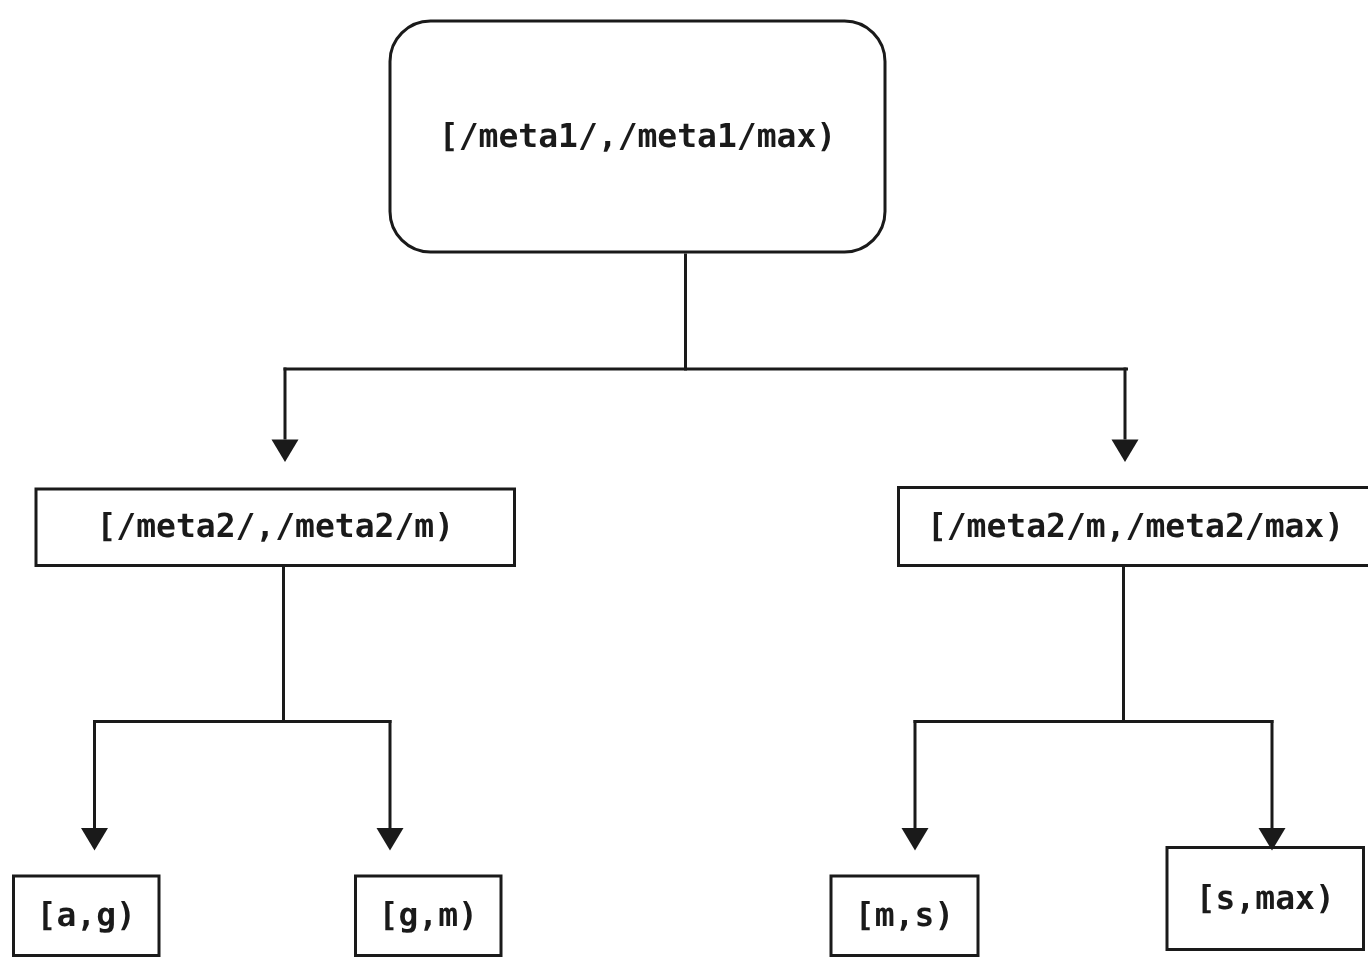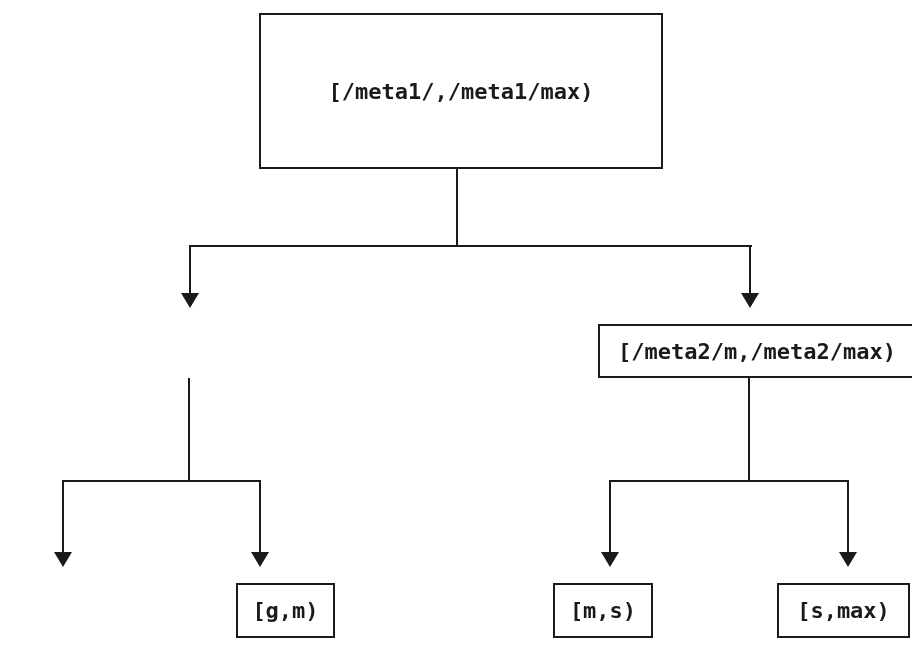--- a/index.html
+++ b/index.html
@@ -36,27 +36,27 @@
   .arrow-down {
     position: absolute;
     width: 0;
     height: 0;
     border-left: 9px solid transparent;
     border-right: 9px solid transparent;
     border-top: 15px solid #1a1a1a;
   }
 
   
-  #node-root        { left: 259px; top: 13px;  width: 404px; height: 156px; }
+  #node-root        { left: 259px; top: 13px;  width: 332px; height: 156px; border-radius: 28px; }
   #node-left        { left: 23px;  top: 325px; width: 321px; height: 53px; }
   #node-right       { left: 598px; top: 324px; width: 318px; height: 54px; }
   #node-leaf-ag     { left: 8px;   top: 583px; width: 99px;  height: 55px; }
   #node-leaf-gm     { left: 204px; top: 583px; width: 99px;  height: 55px; margin-left: 32px; }
   #node-leaf-ms     { left: 553px; top: 583px; width: 100px; height: 55px; }
-  #node-leaf-smax   { left: 777px; top: 583px; width: 133px; height: 55px; }
+  #node-leaf-smax   { left: 777px; top: 564px; width: 133px; height: 70px; }
 
   
   #root-stub        { left: 456px; top: 169px; width: 2px;   height: 78px; }
   #top-bar          { left: 189px; top: 245px; width: 563px; height: 2px; }
   #top-drop-left    { left: 189px; top: 245px; width: 2px;   height: 48px; }
   #top-drop-right   { left: 749px; top: 245px; width: 2px;   height: 48px; }
   #top-arrow-left   { left: 181px; top: 293px; }
   #top-arrow-right  { left: 741px; top: 293px; }
 
   #left-stub        { left: 188px; top: 378px; width: 2px;   height: 104px; }
@@ -73,23 +73,25 @@
   #right-arrow-left { left: 601px; top: 552px; }
   #right-arrow-right{ left: 839px; top: 552px; }
 </style>
 </head>
 <body>
 
 <div id="canvas">
 
   <div class="node" id="node-root">[/meta1/,/meta1/max)</div>
 
+  <div class="node" id="node-left">[/meta2/,/meta2/m)</div>
 
   <div class="node" id="node-right">[/meta2/m,/meta2/max)</div>
 
+  <div class="node" id="node-leaf-ag">[a,g)</div>
 
   <div class="node" id="node-leaf-gm">[g,m)</div>
 
   <div class="node" id="node-leaf-ms">[m,s)</div>
 
   <div class="node" id="node-leaf-smax">[s,max)</div>
 
   <div class="line" id="root-stub"></div>
   <div class="line" id="top-bar"></div>
   <div class="line" id="top-drop-left"></div>

